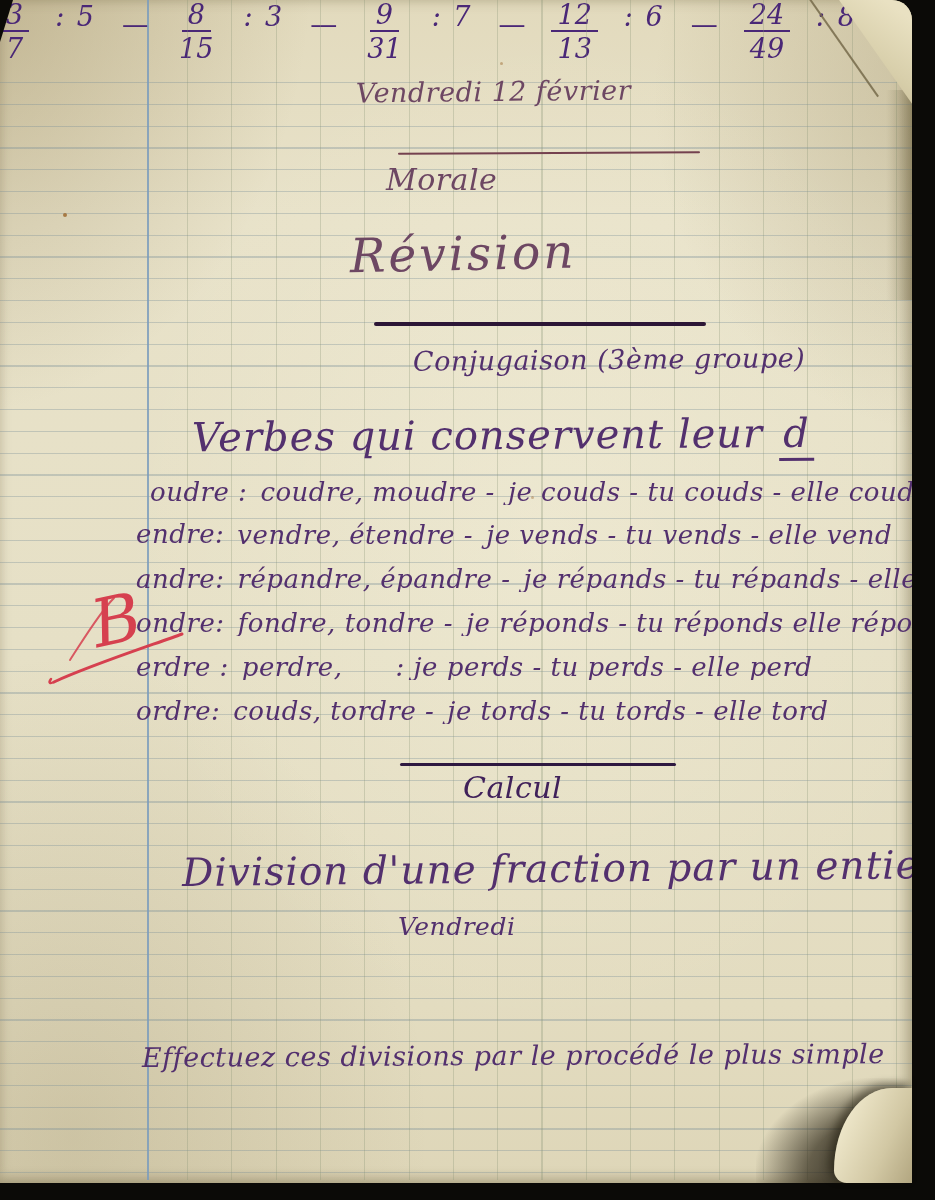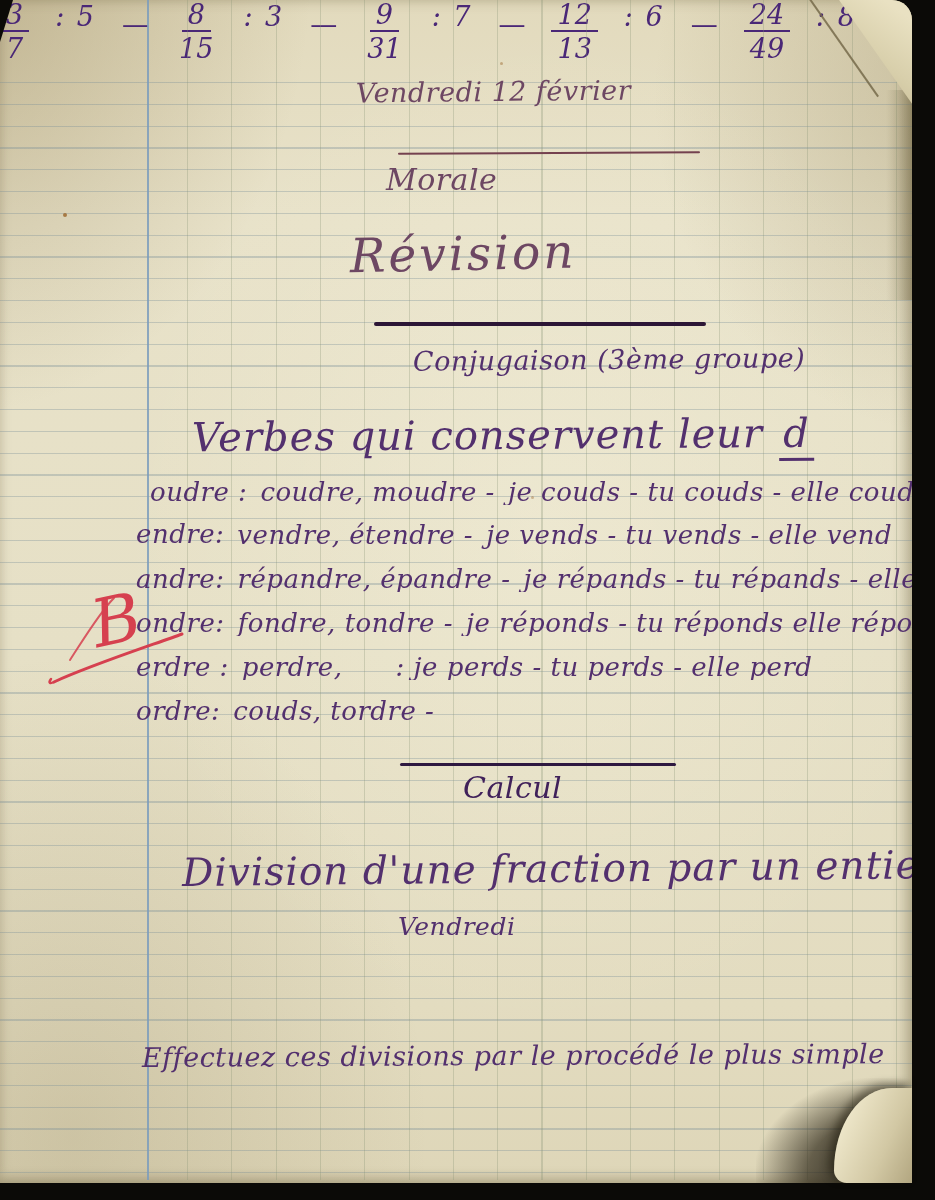--- a/index.html
+++ b/index.html
@@ -154,20 +154,21 @@
     <span class="forms">je réponds - tu réponds elle répond</span>
   </div>
   <div class="hw ink verb-row vr5">
     <span class="ending">erdre :</span>
     <span class="examples">perdre,</span>
     <span class="forms">: je perds - tu perds - elle perd</span>
   </div>
   <div class="hw ink verb-row vr6">
     <span class="ending">ordre:</span>
     <span class="examples">couds, tordre -</span>
+    <span class="forms">je tords - tu tords - elle tord</span>
   </div>
 
   <div class="grade">
     <svg width="150" height="115" viewBox="0 0 150 115">
       <path d="M142,52 C115,62 48,84 14,100" stroke="#d6404f" stroke-width="3" fill="none" stroke-linecap="round"></path>
       <path d="M14,100 C10,102 8,101 11,97" stroke="#d6404f" stroke-width="2.5" fill="none" stroke-linecap="round"></path>
       <path d="M30,78 C45,55 60,30 74,16" stroke="#d6404f" stroke-width="2" fill="none" stroke-linecap="round" opacity=".85"></path>
     </svg>
     <span class="letter">B</span>
   </div>

